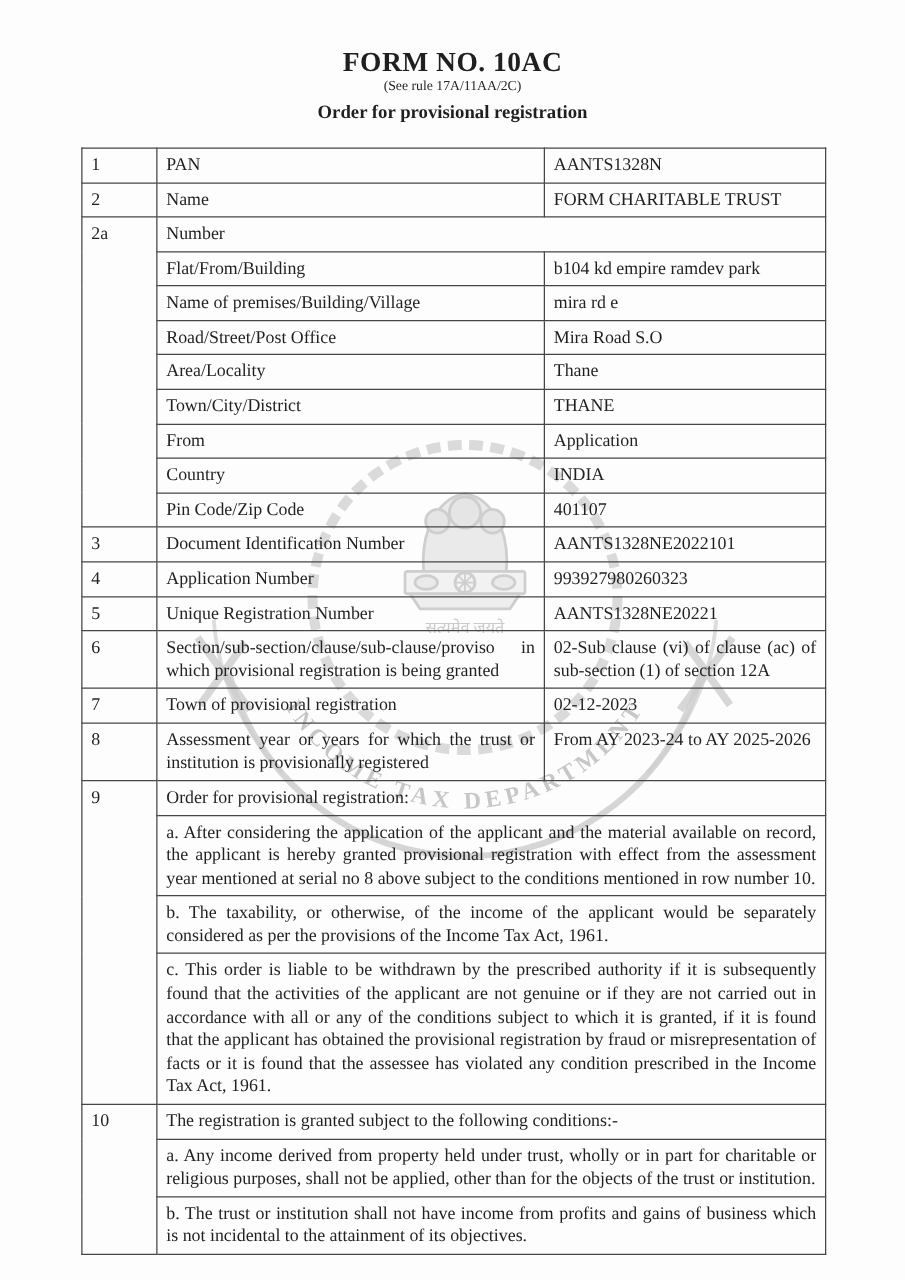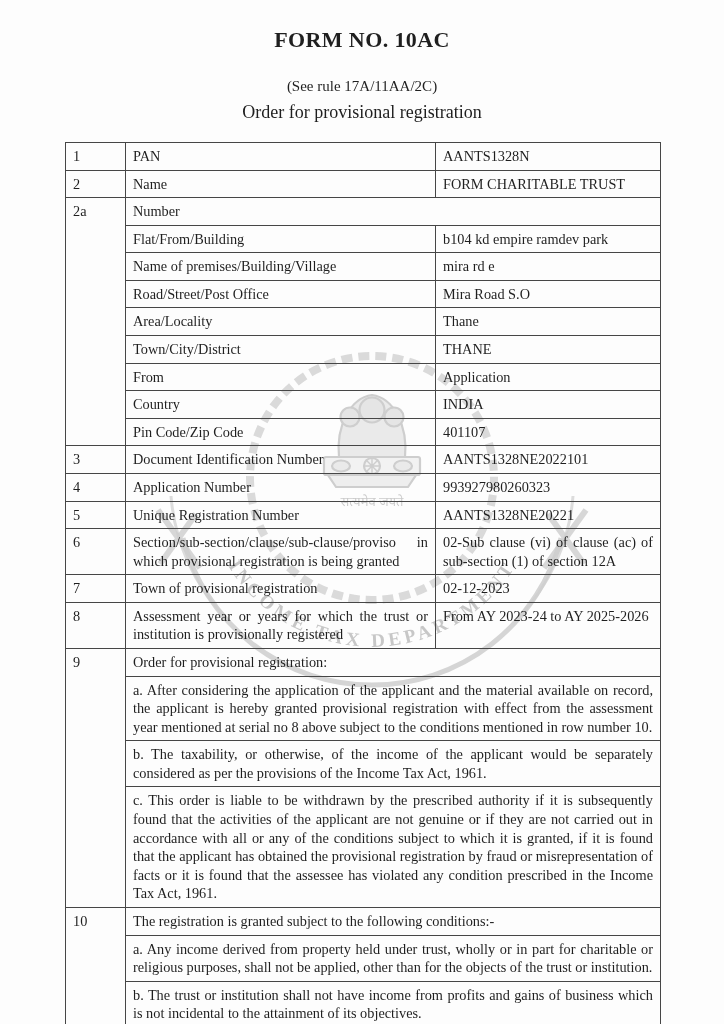--- a/index.html
+++ b/index.html
@@ -5,24 +5,24 @@
   html, body { margin: 0; padding: 0; background: #ffffff; }
   .page {
     position: relative;
     width: 724px;
     height: 1024px;
     background: #fdfdfd;
     overflow: hidden;
     font-family: "Liberation Serif", serif;
     color: #1f1f1f;
   }
-  .header { text-align: center; padding-top: 27px; position: relative; z-index: 2; }
+  .header { text-align: center; padding-top: 37px; position: relative; z-index: 2; }
   .form-title { font-size: 22px; font-weight: bold; letter-spacing: 0.4px; }
-  .rule-ref { font-size: 15px; margin-top: 25px; }
-  .order-subtitle { font-size: 18px; margin-top: 7px; }
+  .rule-ref { font-size: 11px; }
+  .order-subtitle { font-size: 15px; margin-top: 7px; font-weight: bold; }
 
   table.form {
     position: relative;
     z-index: 1;
     border-collapse: collapse;
     table-layout: fixed;
     margin: 19px 0 0 65px;
     width: 595px;
     background: transparent;
   }

